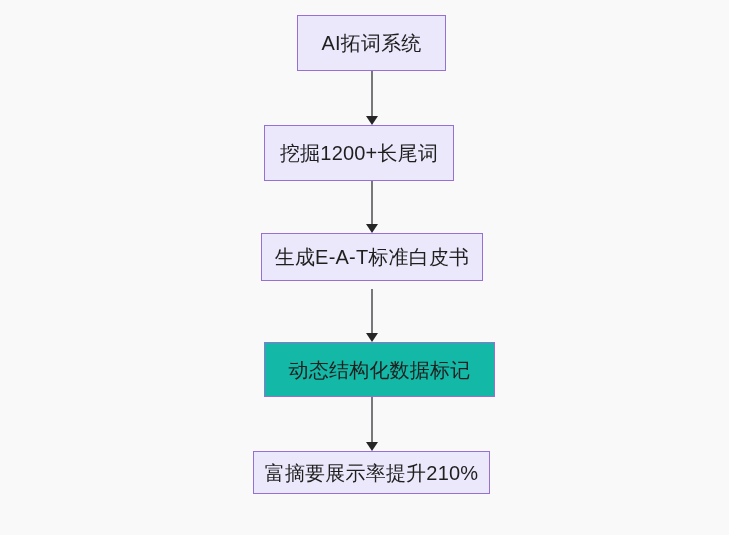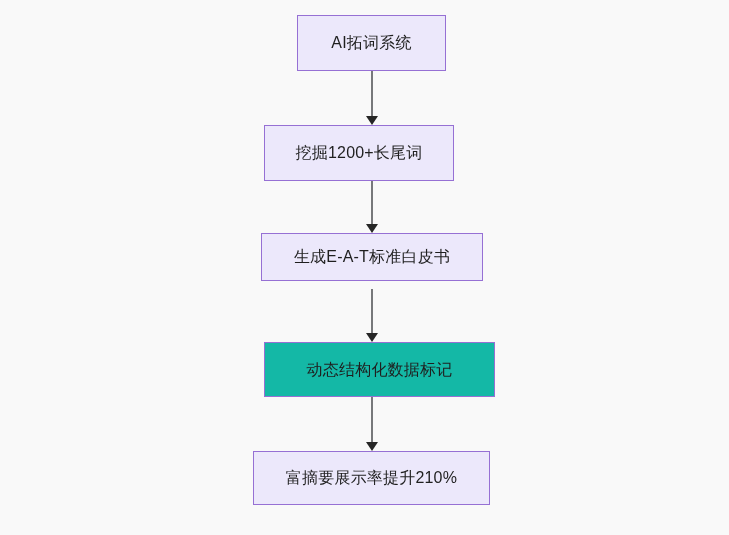--- a/index.html
+++ b/index.html
@@ -20,21 +20,21 @@
   }
   .node {
     position: absolute;
     box-sizing: border-box;
     background: #ece8fb;
     border: 1.6px solid #9670d4;
     display: flex;
     align-items: center;
     justify-content: center;
     color: #1f1f1f;
-    font-size: 16px;
+    font-size: 20px;
     line-height: 1.2;
     letter-spacing: 0.2px;
     white-space: nowrap;
   }
   .connector {
     position: absolute;
     width: 12px;
     display: flex;
     flex-direction: column;
     align-items: center;
@@ -88,17 +88,17 @@
 
   <div class="node" style="left: 264px; top: 342px; width: 231px; height: 55px; background: #14b8a6; border-color: rgb(150, 112, 212); color: rgb(31, 31, 31);">
     <span>动态结构化数据标记</span>
   </div>
 
   <div class="connector" style="left: 366px; top: 397px; height: 54px;">
     <div class="line" style="background: rgb(119, 120, 123);"></div>
     <div class="head" style="border-top-color: rgb(38, 38, 38);"></div>
   </div>
 
-  <div class="node" style="left: 253px; top: 451px; width: 237px; height: 54px; background: rgb(236, 232, 251); border-color: rgb(150, 112, 212); color: rgb(31, 31, 31);">
+  <div class="node" style="left: 253px; top: 451px; width: 237px; height: 43px; background: rgb(236, 232, 251); border-color: rgb(150, 112, 212); color: rgb(31, 31, 31);">
     <span>富摘要展示率提升210%</span>
   </div>
 
 </div>
 
 </body></html>

